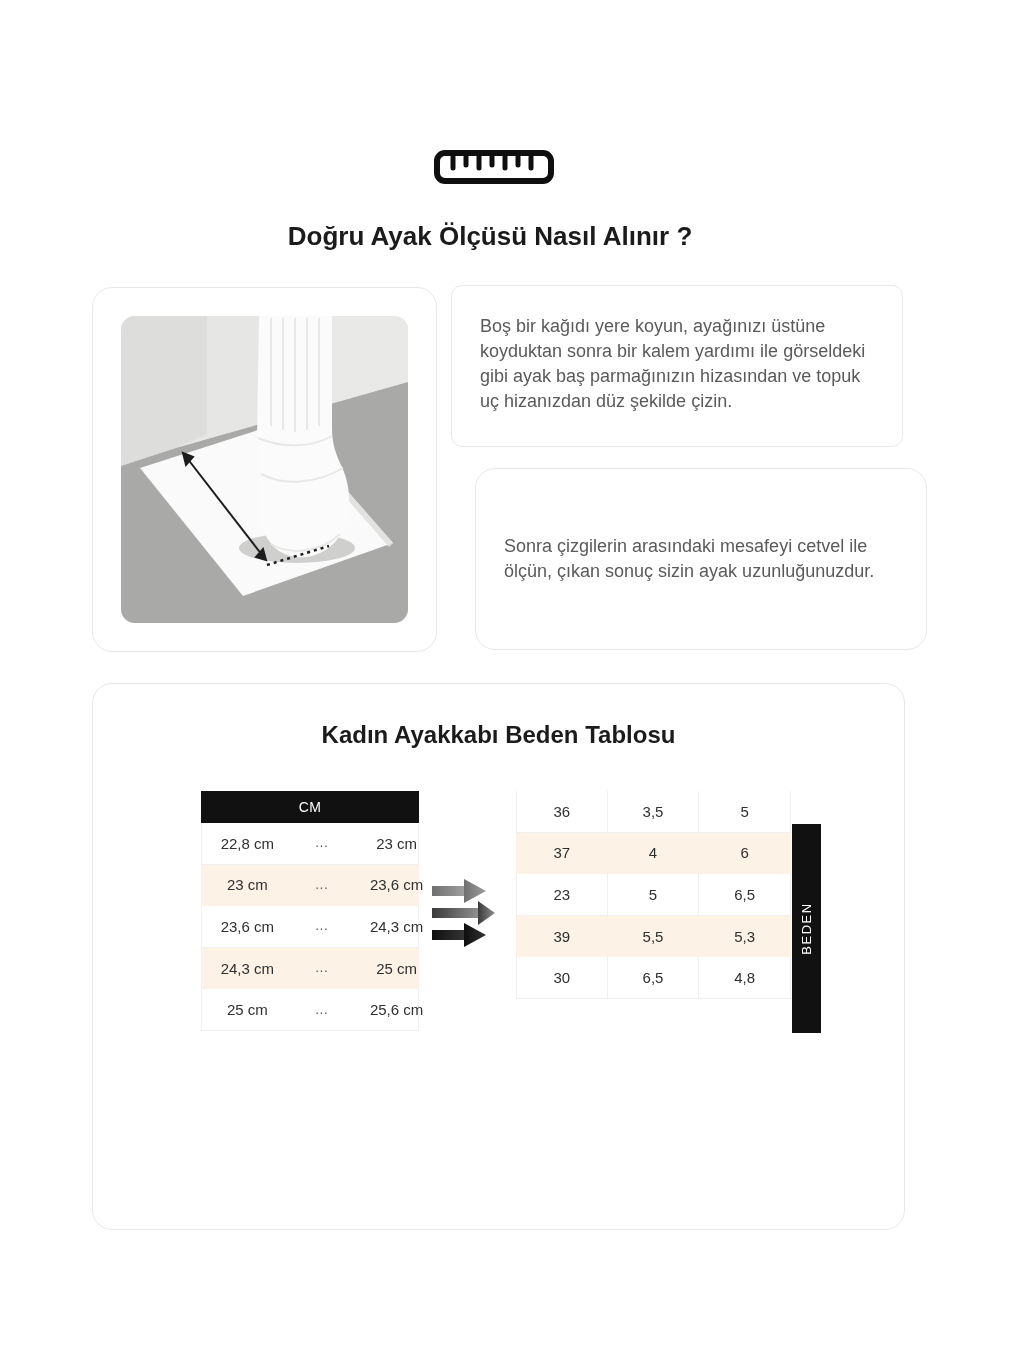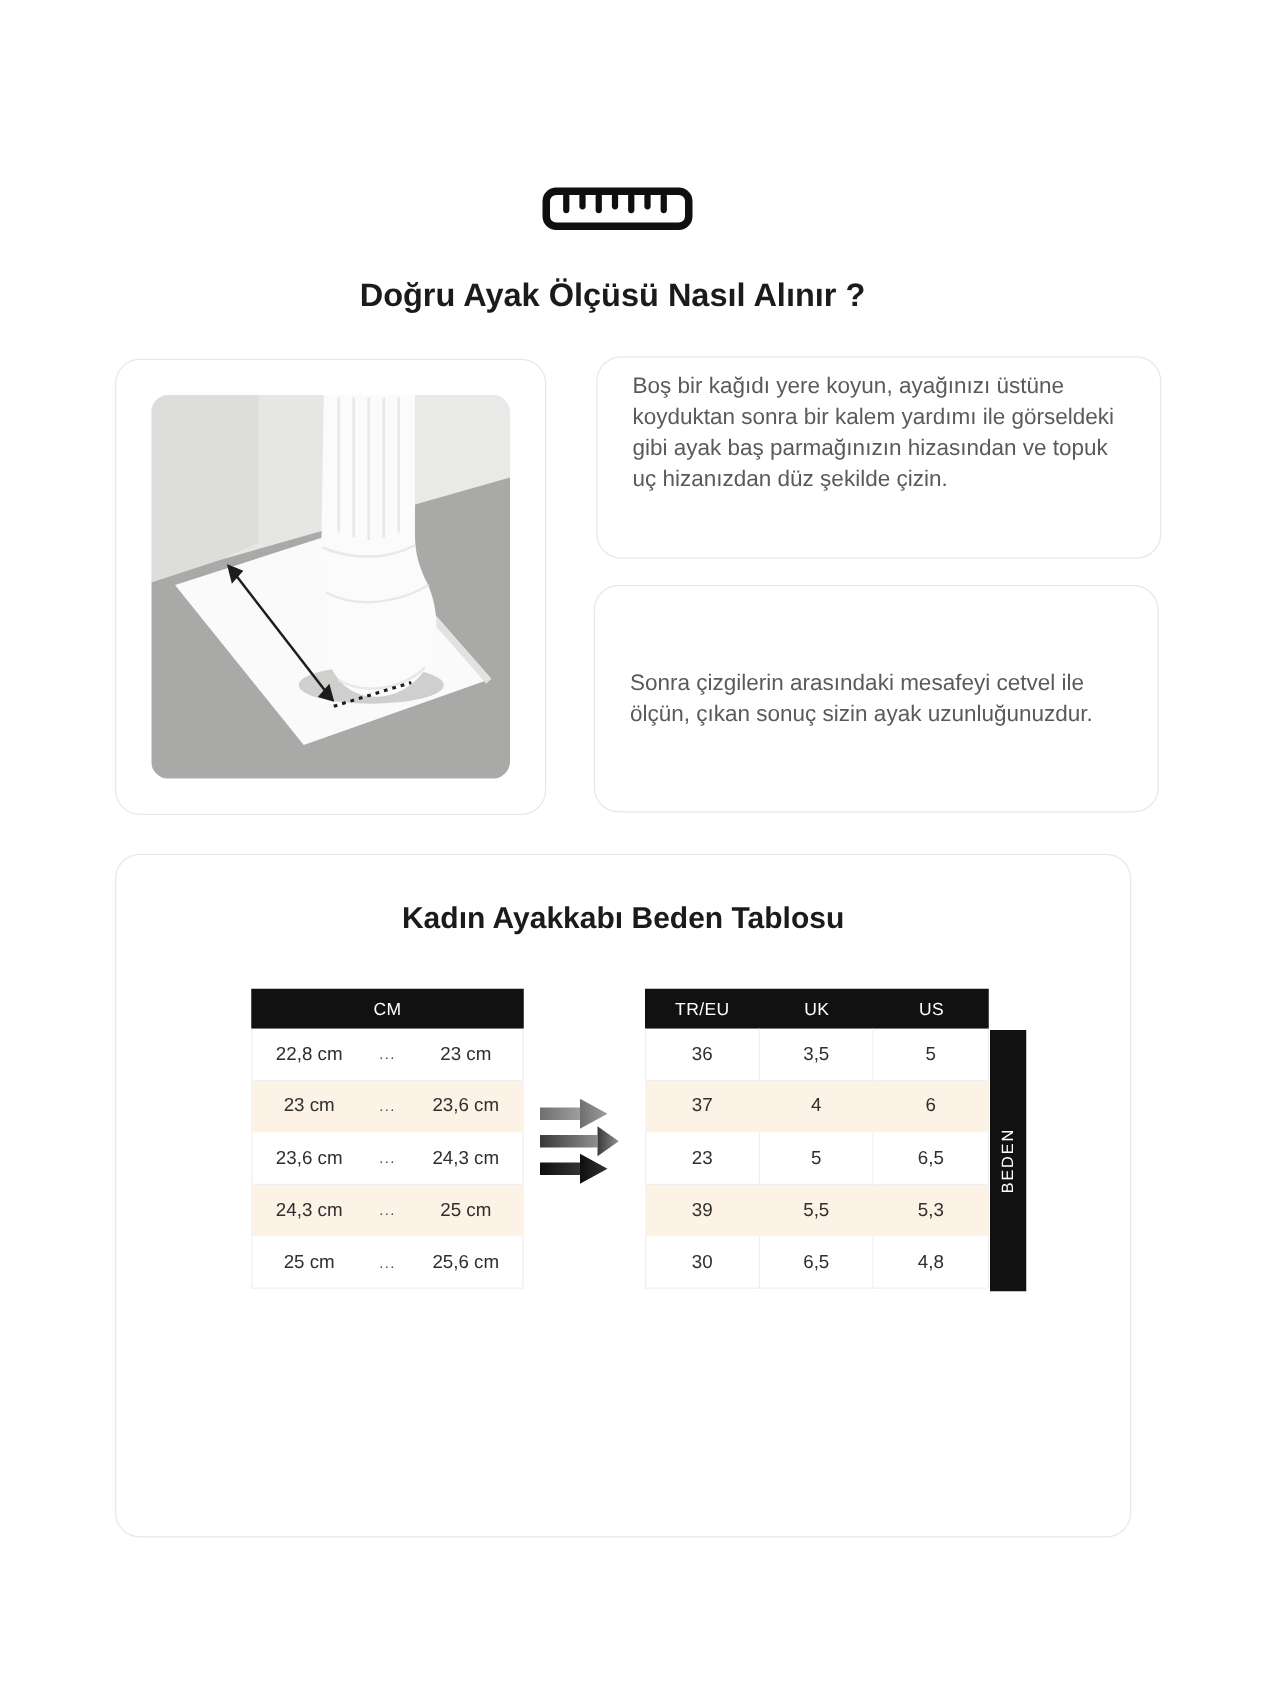--- a/index.html
+++ b/index.html
@@ -20,21 +20,21 @@
   }
 
   
   .card {
     position:absolute; background:#fff;
     border:1px solid #e8e8e8; border-radius:20px;
   }
   .photo-card { left:92px; top:287px; width:345px; height:365px; padding:28px; }
   .photo-frame { width:287px; height:307px; border-radius:14px; overflow:hidden; }
 
-  .tip-card-1 { left:477px; top:285px; width:452px; height:162px; padding:10px 28px; }
+  .tip-card-1 { left:451px; top:285px; width:452px; height:162px; padding:28px 28px;border-radius:11px; }
   .tip-card-2 { left:475px; top:468px; width:452px; height:182px; padding:0 28px;
                 display:flex; align-items:center; }
   .tip-text { font-size:18px; line-height:25px; color:#5a5a5a; }
 
   
   .table-card { left:92px; top:683px; width:813px; height:547px; }
   .section-title {
     position:absolute; left:0; top:37px; width:100%;
     text-align:center; font-size:24px; font-weight:700; color:#1b1b1b;
   }
@@ -43,21 +43,21 @@
     height:32px; background:#111111; color:#ffffff;
     display:flex; align-items:center; justify-content:center;
     font-size:14px; letter-spacing:.3px;
   }
 
   
   .cm-table { position:absolute; left:108px; top:107px; width:218px; }
   .cm-row {
     display:flex; height:41.6px; align-items:center; background:#fff;
     border:1px solid #efefef; border-top:none;
-    font-size:15px; color:#2f2f2f;
+    font-size:15px; color:#2f2f2f;gap:12px;
   }
   .cm-row .c-min { flex:0 0 42%; text-align:center; }
   .cm-row .c-sep { flex:0 0 16%; text-align:center; font-size:12px; color:#4a4a4a; letter-spacing:1px; }
   .cm-row .c-max { flex:0 0 42%; text-align:center; }
   .cm-row.alt { background:#fcf2e6; border-color:#fcf2e6; }
 
   
   .size-table { position:absolute; left:423px; top:107px; width:275px; }
   .sz-head { display:grid; grid-template-columns:1fr 1fr 1fr; height:32px; background:#111111; }
   .sz-head span { display:flex; align-items:center; justify-content:center;
@@ -212,25 +212,20 @@
           <polygon points="49,27 66,39 49,51"></polygon>
         </g>
       <g fill="url(#g3)">
           <rect x="3" y="56" width="32" height="10"></rect>
           <polygon points="35,49 57,61 35,73"></polygon>
         </g>
     </svg>
   </div>
 
   <div class="size-table">
-    <div class="sz-head">
-      <span>TR/EU</span>
-      <span>UK</span>
-      <span>US</span>
-    </div>
     <div class="sz-row">
       <span>36</span>
       <span>3,5</span>
       <span>5</span>
     </div>
     <div class="sz-row alt">
       <span>37</span>
       <span>4</span>
       <span>6</span>
     </div>

